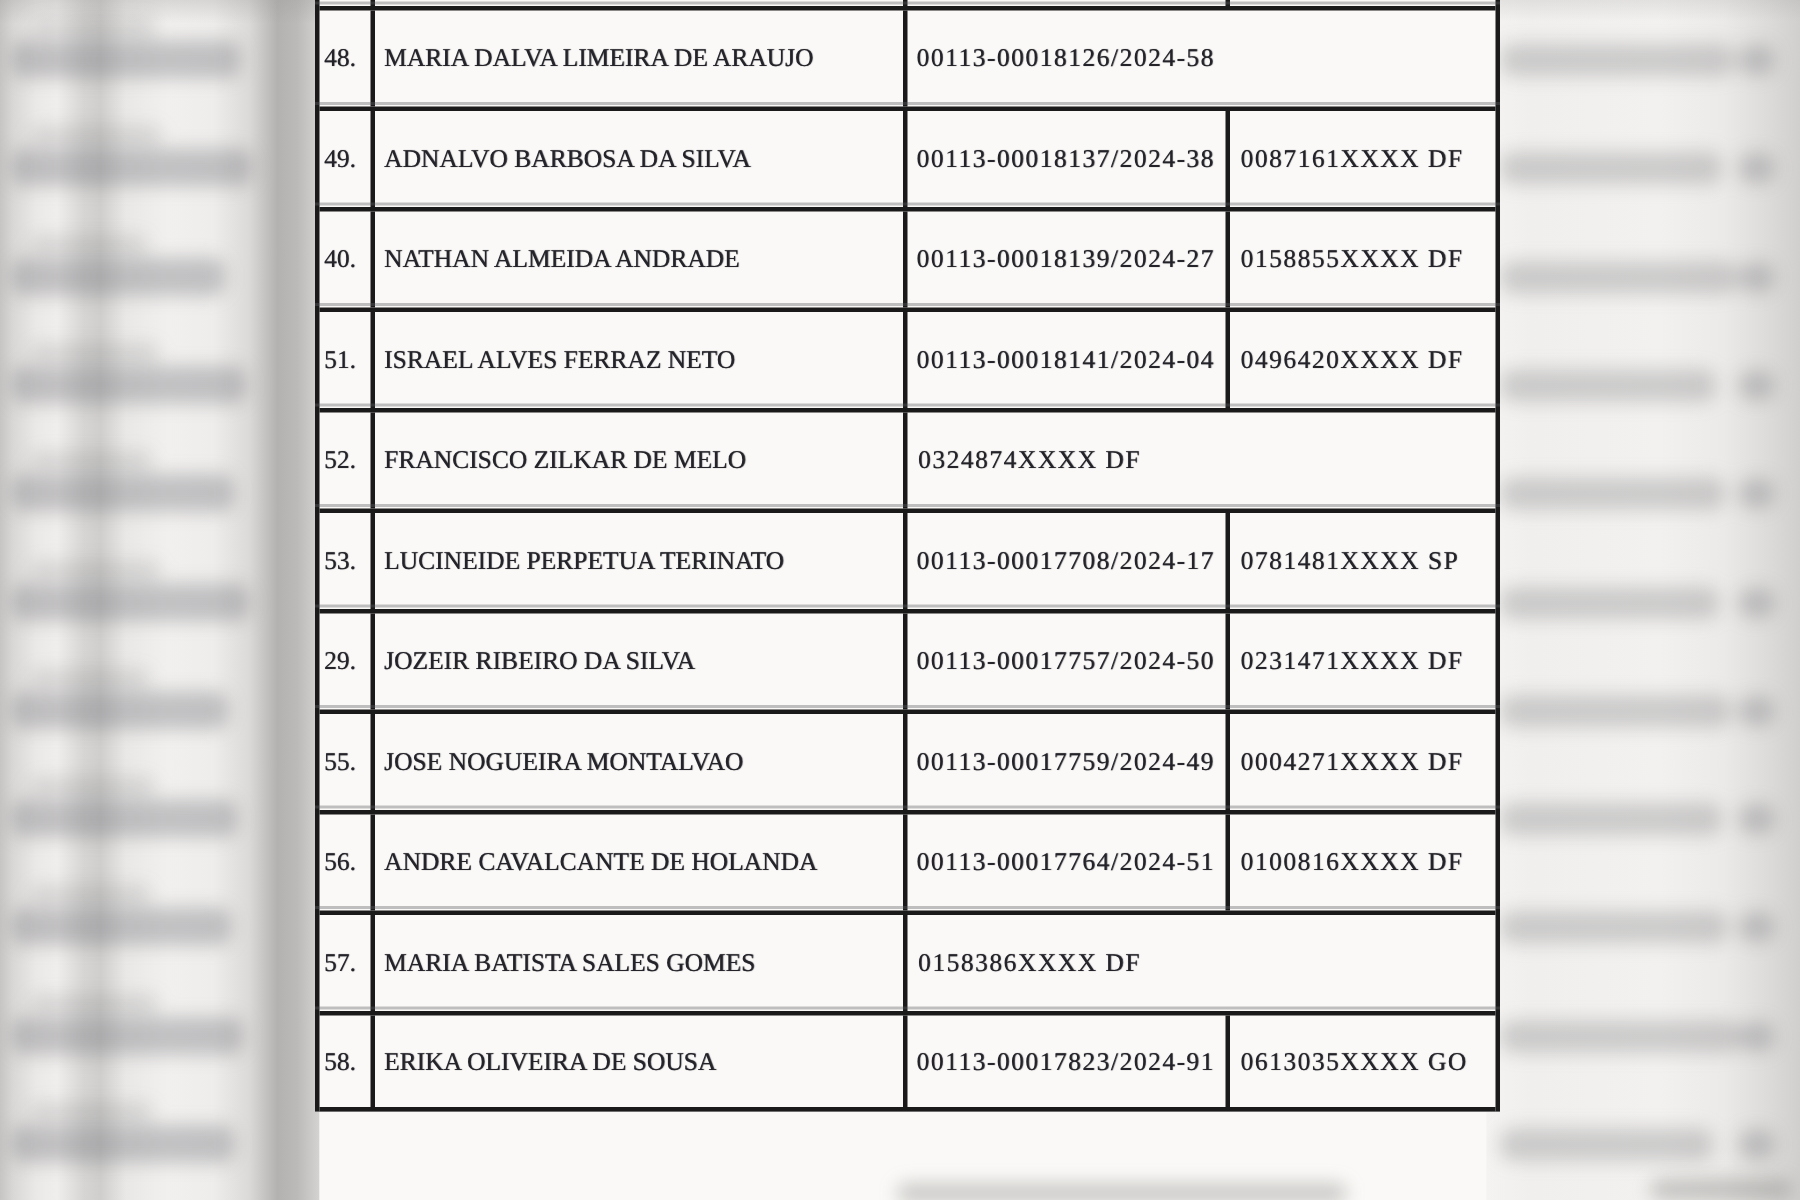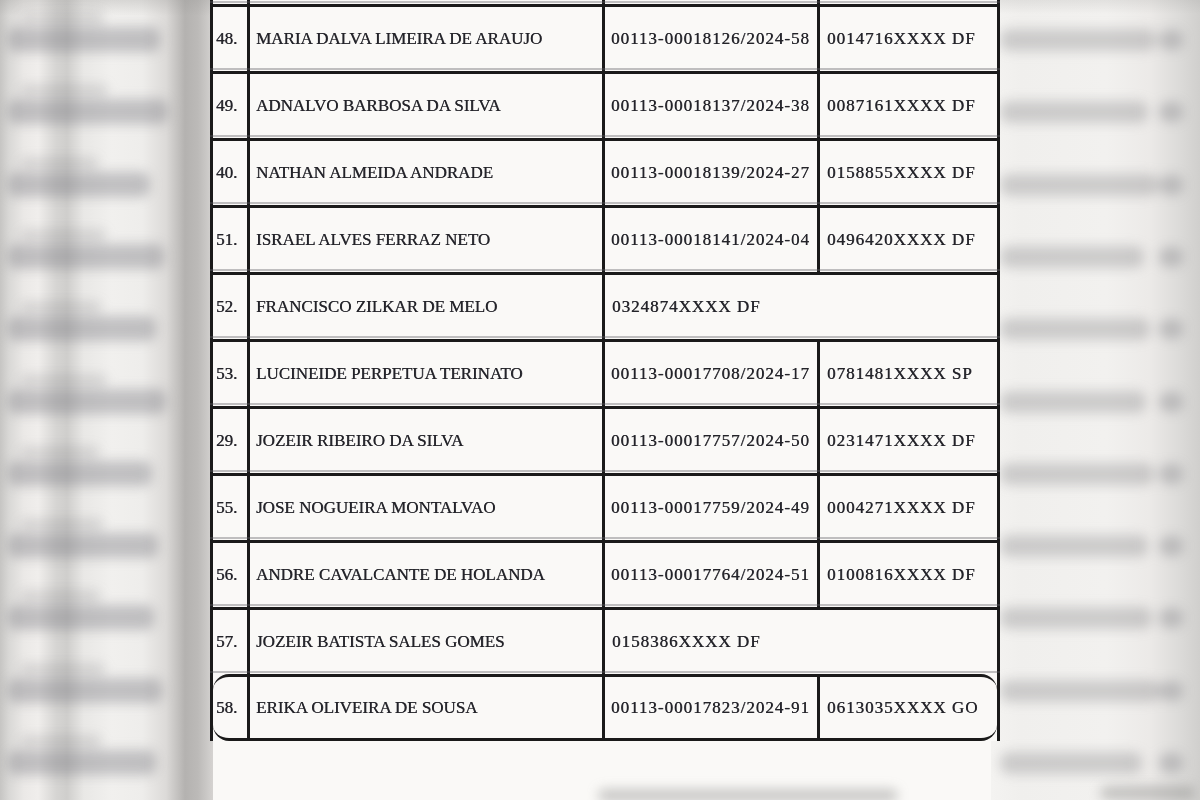--- a/index.html
+++ b/index.html
@@ -47,21 +47,21 @@
     border-left:3px solid #1a1a1a; border-right:3px solid #1a1a1a;
     filter: drop-shadow(0 0 .4px rgba(0,0,0,.55));
     z-index:2;
   }
   .row { position:relative; display:flex; height:67px; border-top:3px solid #1a1a1a; box-sizing:border-box; flex:none; }
   .row.partial { height:72px; border-top:none; }
   .row.full::before {
     content:""; position:absolute; left:-3px; right:-3px; top:-6px; height:2px;
     background:rgba(95,95,100,.38);
   }
-  .row.full:last-child { border-bottom:3px solid #1a1a1a;border-radius:16px; }
+  .row.full:last-child { border-bottom:3px solid #1a1a1a; }
   .cell {
     box-sizing:border-box; border-right:3px solid #1a1a1a;
     display:flex; align-items:center;
     font-size:17px; color:#232329;
     text-shadow:0.4px 0 0.6px rgba(35,35,42,.8);
     white-space:nowrap; overflow:hidden;
   }
   .cell:last-child { border-right:none; }
   .c-num  { width:37px;  padding-left:3px; }
   .c-name { width:355px; padding-left:6px; }
@@ -133,21 +133,20 @@
     <div class="row partial">
       <div class="cell c-num"></div>
       <div class="cell c-name"></div>
       <div class="cell c-proc"></div>
       <div class="cell c-cpf"></div>
     </div>
   <div class="row full">
         <div class="cell c-num">48.</div>
         <div class="cell c-name">MARIA DALVA LIMEIRA DE ARAUJO</div>
         <div class="cell c-proc">00113-00018126/2024-58</div>
-        <div class="cell c-cpf">0014716XXXX DF</div>
       </div>
       <div class="row full">
         <div class="cell c-num">49.</div>
         <div class="cell c-name">ADNALVO BARBOSA DA SILVA</div>
         <div class="cell c-proc">00113-00018137/2024-38</div>
         <div class="cell c-cpf">0087161XXXX DF</div>
       </div>
       <div class="row full">
         <div class="cell c-num">40.</div>
         <div class="cell c-name">NATHAN ALMEIDA ANDRADE</div>
@@ -184,21 +183,21 @@
         <div class="cell c-cpf">0004271XXXX DF</div>
       </div>
       <div class="row full">
         <div class="cell c-num">56.</div>
         <div class="cell c-name">ANDRE CAVALCANTE DE HOLANDA</div>
         <div class="cell c-proc">00113-00017764/2024-51</div>
         <div class="cell c-cpf">0100816XXXX DF</div>
       </div>
       <div class="row full">
         <div class="cell c-num">57.</div>
-        <div class="cell c-name">JOZEIR BATISTA SALES GOMES</div>
+        <div class="cell c-name">MARIA BATISTA SALES GOMES</div>
         <div class="cell c-cpf">0158386XXXX DF</div>
       </div>
       <div class="row full">
         <div class="cell c-num">58.</div>
         <div class="cell c-name">ERIKA OLIVEIRA DE SOUSA</div>
         <div class="cell c-proc">00113-00017823/2024-91</div>
         <div class="cell c-cpf">0613035XXXX GO</div>
       </div>
     </div>
 

